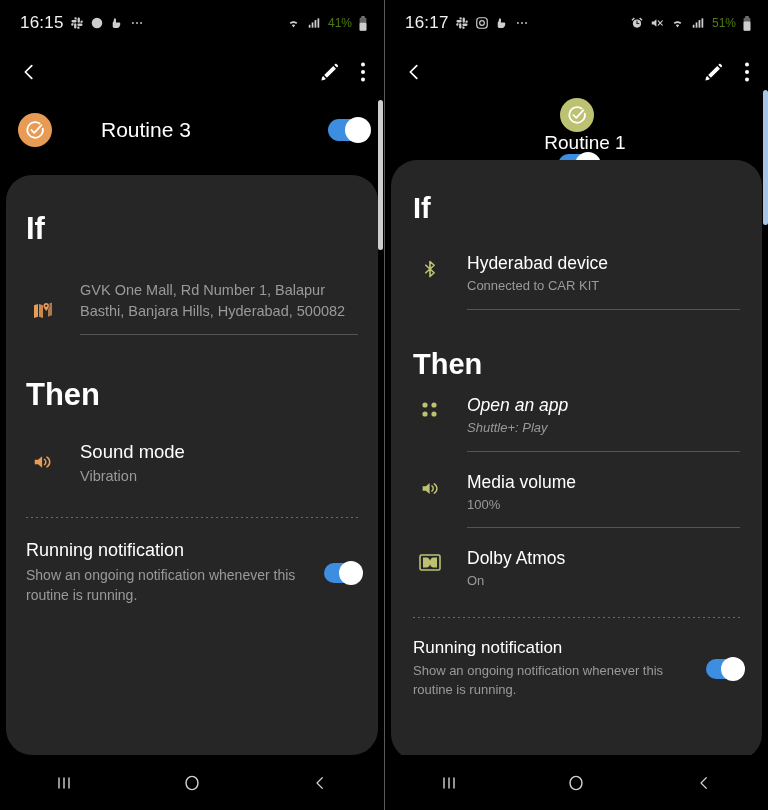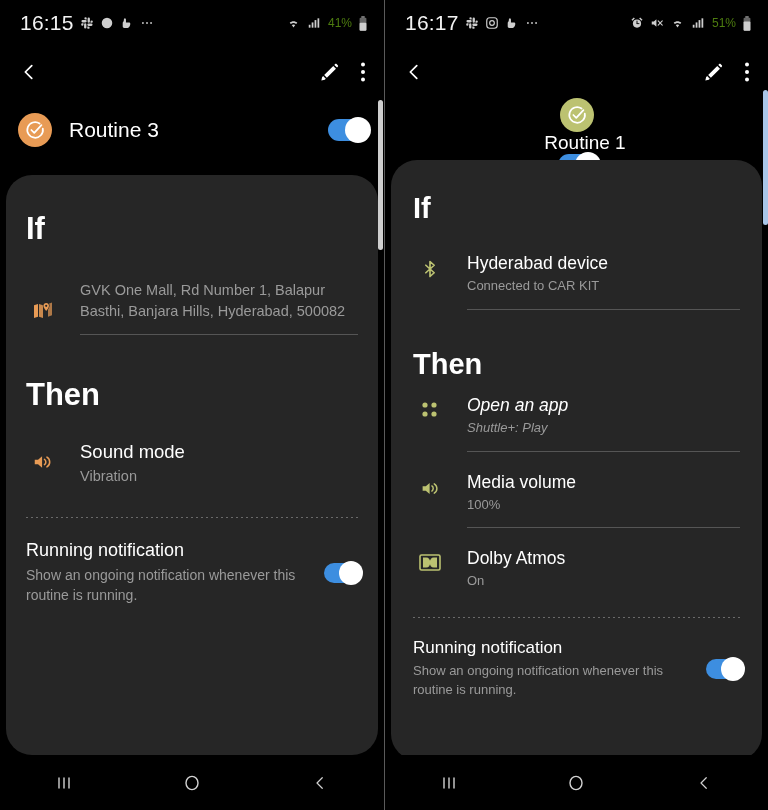--- a/index.html
+++ b/index.html
@@ -14,37 +14,37 @@
   .screen.left  { width: 384px; }
   .screen.right { width: 384px; border-left: 1px solid #5a5a5a; }
 
   
   .statusbar {
     height: 46px; display: flex; align-items: center;
     justify-content: space-between; padding: 0 16px 0 20px;
     color: #ffffff;
   }
   .sb-left, .sb-right { display: flex; align-items: center; gap: 6px; }
-  .sb-time { font-size: 21px; letter-spacing: 0.2px; color: #f2f2f2; }
+  .sb-time { font-size: 17px; letter-spacing: 0.2px; color: #f2f2f2; }
   .sb-pct  { font-size: 12px; color: #4d7c0f; margin-left: 1px; }
   .sb-ico { display: inline-block; opacity: .92; line-height: 0; }
 
   
   .appbar {
     height: 52px; display: flex; align-items: center;
     justify-content: space-between; padding: 0 18px 0 18px;
   }
   .appbar-right { display: flex; align-items: center; gap: 20px; }
   .icon-btn { line-height: 0; display: inline-block; }
 
   
   .routine-row {
     display: flex; align-items: center; padding: 0 18px;
   }
-  .screen.left  .routine-row { height: 64px; }
+  .screen.left  .routine-row { height: 64px; gap: 32px; }
   .screen.right .routine-row { height: 56px; flex-direction: column; }
   .routine-badge {
     width: 34px; height: 34px; border-radius: 50%;
     display: flex; align-items: center; justify-content: center;
     flex: 0 0 auto;
   }
   .routine-name {
     color: #ffffff; margin-left: 17px; flex: 1 1 auto;
   }
   .screen.left  .routine-name { font-size: 21px; }

